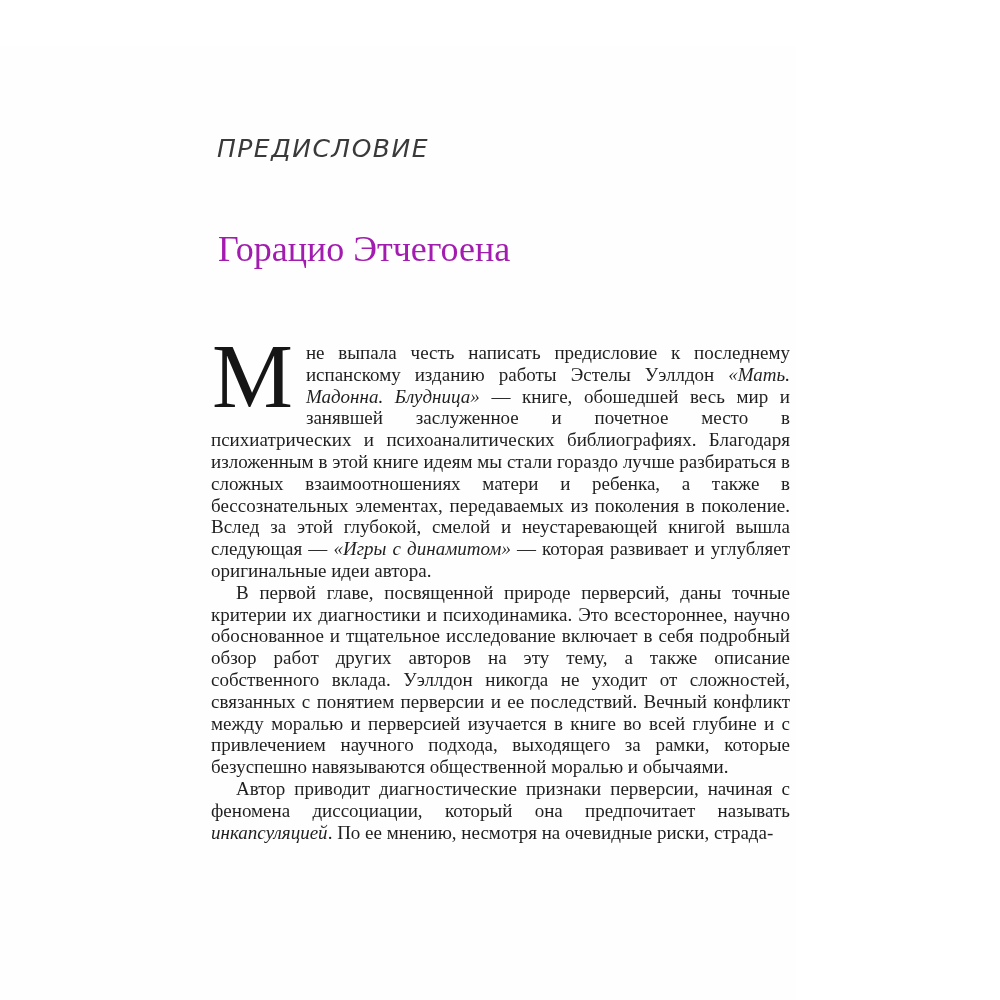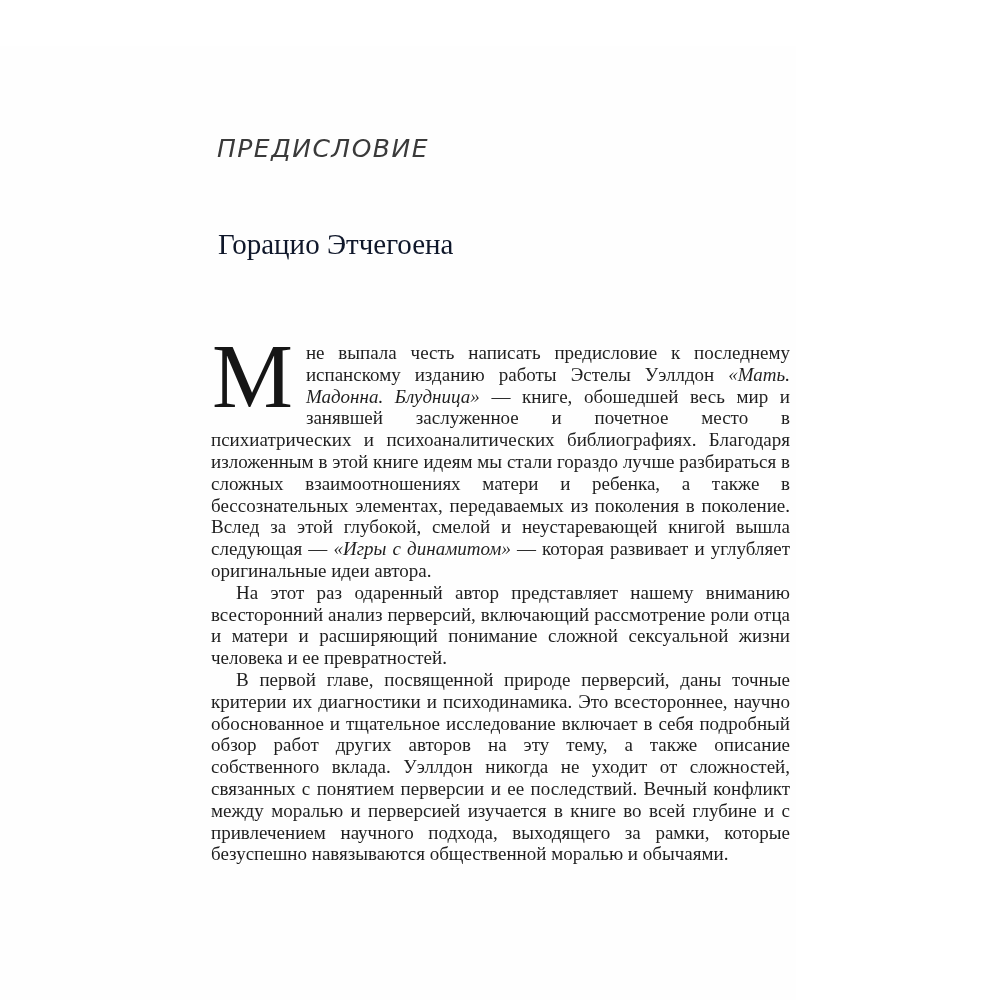--- a/index.html
+++ b/index.html
@@ -26,22 +26,22 @@
     font-style: italic;
     font-size: 25px;
     letter-spacing: 1.5px;
     color: #3a3a3a;
     white-space: nowrap;
   }
   .author {
     position: absolute;
     left: 218px;
     top: 182px;
-    font-size: 29px;
-    color: #0f172a;
+    font-size: 36px;
+    color: #a21caf;
     white-space: nowrap;
   }
   .bodytext {
     position: absolute;
     left: 211px;
     top: 296px;
     width: 579px;
     font-size: 19px;
     line-height: 21.8px;
     text-align: justify;
@@ -77,17 +77,17 @@
 </head>
 <body>
 
 <div class="sheet">
   <div class="heading">ПРЕДИСЛОВИЕ</div>
 
   <div class="author">Горацио Этчегоена</div>
 
   <div class="bodytext">
     <p class="para first"><span class="dropcap">М</span><span>не выпала честь написать предисловие к последнему испанскому изданию работы Эстелы Уэллдон </span><em>«Мать. Мадонна. Блудница»</em><span> — книге, обошедшей весь мир и занявшей заслуженное и почетное место в психиатрических и психоаналитических библиографиях. Благодаря изложенным в этой книге идеям мы стали гораздо лучше разбираться в сложных взаимоотношениях матери и ребенка, а также в бессознательных элементах, передаваемых из поколения в поколение. Вслед за этой глубокой, смелой и неустаревающей книгой вышла следующая — </span><em>«Игры с динамитом»</em><span> — которая развивает и углубляет оригинальные идеи автора.</span></p>
-    <p class="para"><span>На этот раз одаренный автор представляет нашему вниманию всесторонний анализ перверсий, включающий рассмотрение роли отца и матери и расширяющий понимание сложной сексуальной жизни человека и ее превратностей.</span></p>
     <p class="para"><span>В первой главе, посвященной природе перверсий, даны точные критерии их диагностики и психодинамика. Это всестороннее, научно обоснованное и тщательное исследование включает в себя подробный обзор работ других авторов на эту тему, а также описание собственного вклада. Уэллдон никогда не уходит от сложностей, связанных с понятием перверсии и ее последствий. Вечный конфликт между моралью и перверсией изучается в книге во всей глубине и с привлечением научного подхода, выходящего за рамки, которые безуспешно навязываются общественной моралью и обычаями.</span></p>
+    <p class="para"><span>Автор приводит диагностические признаки перверсии, начиная с феномена диссоциации, который она предпочитает называть </span><em>инкапсуляцией</em><span>. По ее мнению, несмотря на очевидные риски, страда-</span></p>
   </div>
 
 </div>
 
 </body></html>

